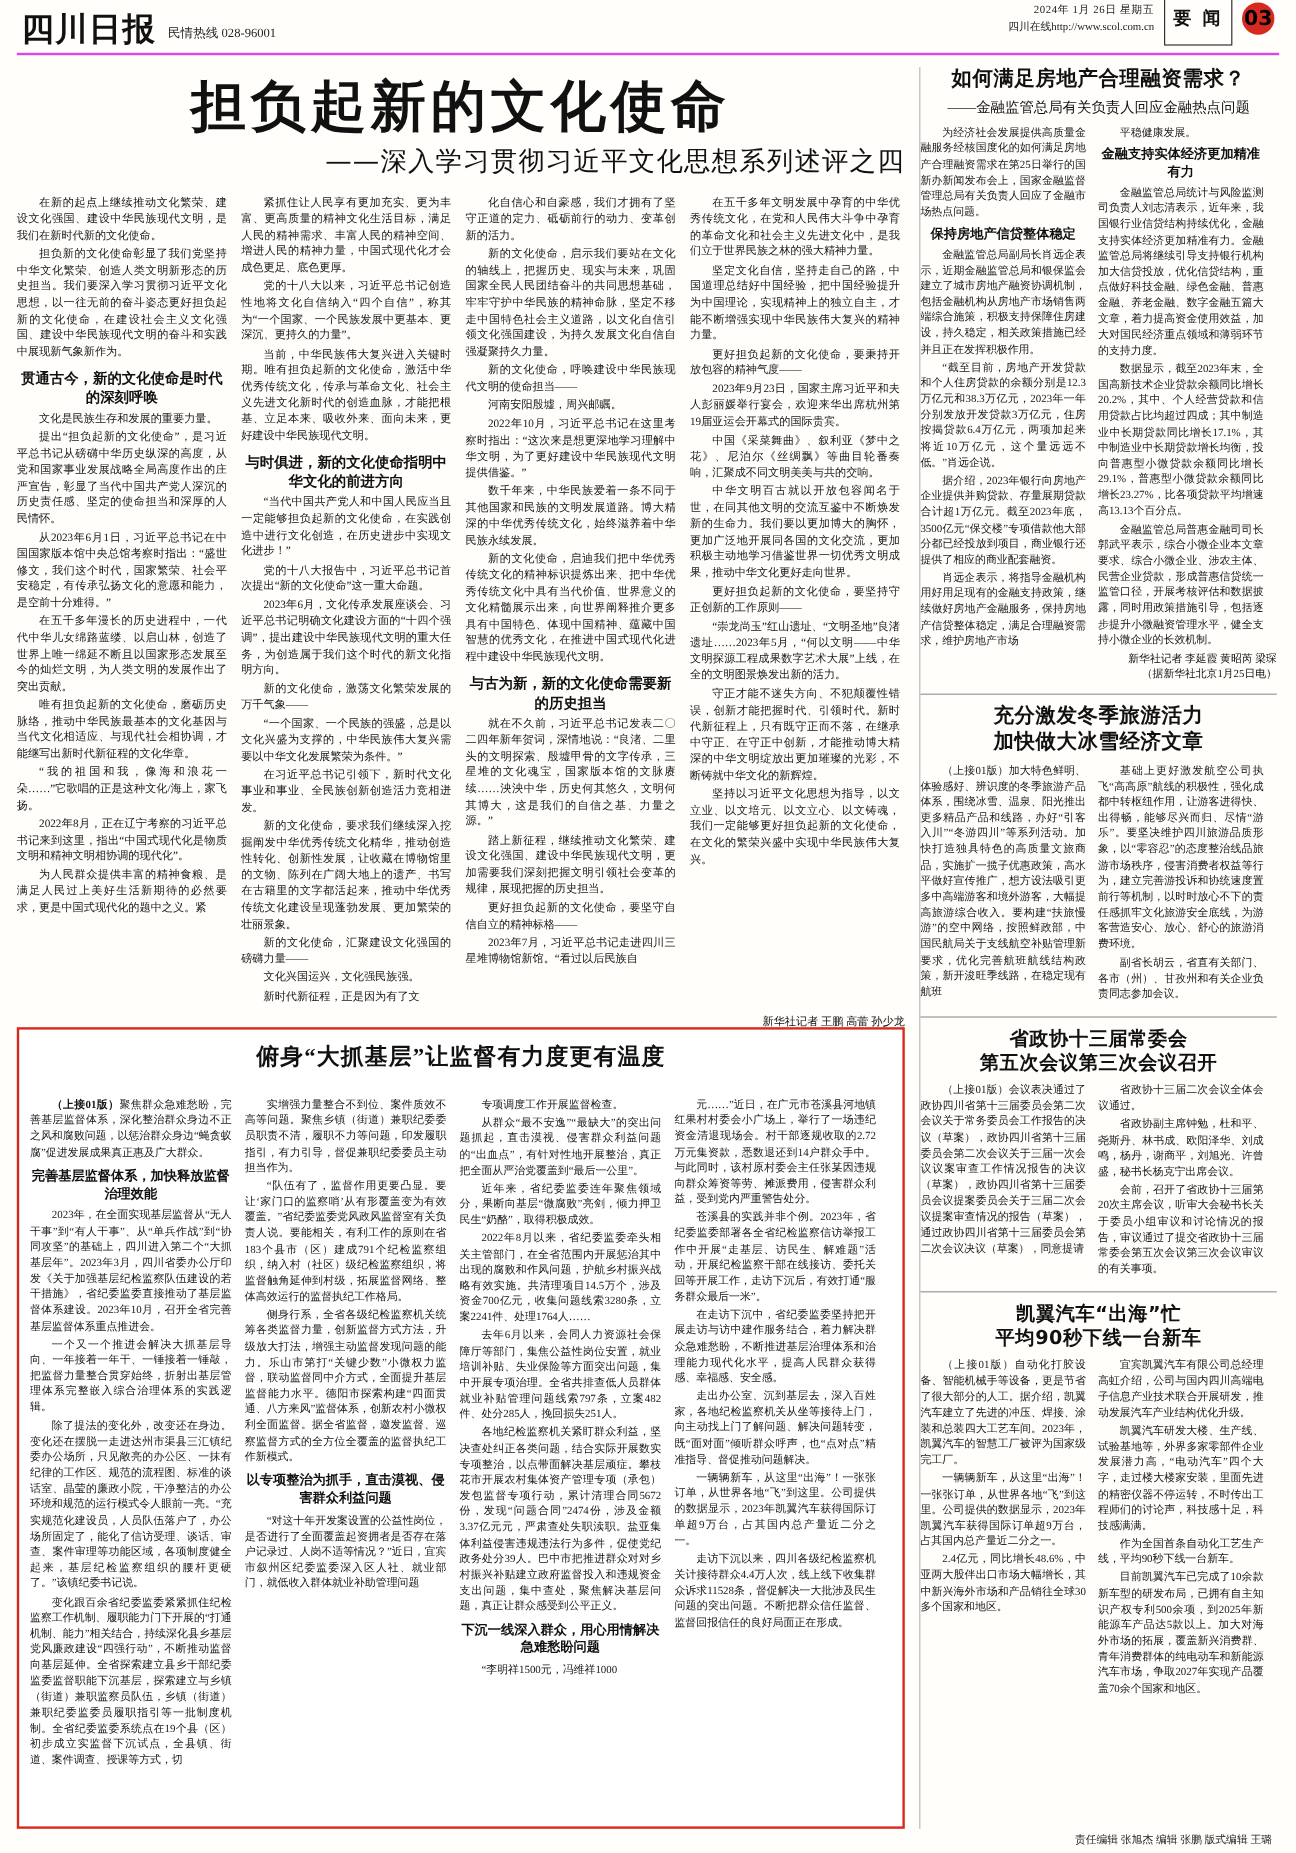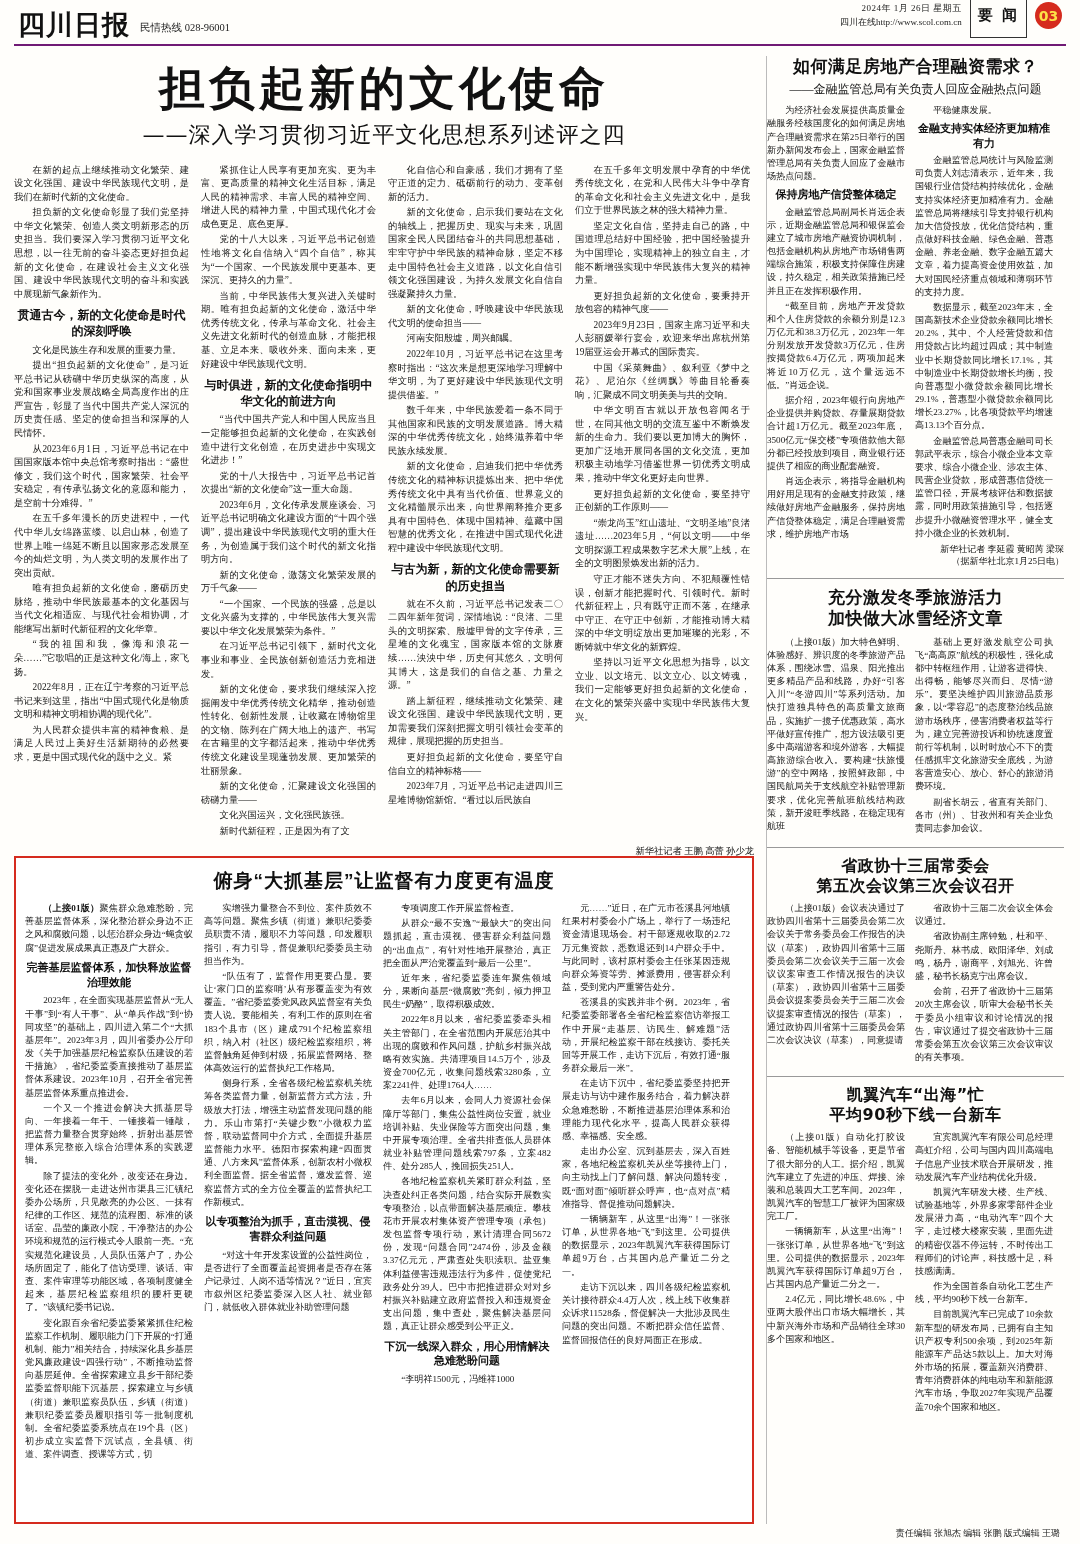--- a/index.html
+++ b/index.html
@@ -10,56 +10,57 @@
     font-family:"Liberation Serif", serif;
     color:#111;
     position:relative;
     overflow:hidden;
   }
   .page { width:1080px; height:1544px; position:relative; padding:0 14px; }
 
   
   .masthead {
     display:flex; align-items:flex-end; justify-content:space-between;
-    border-bottom:2px solid #701a75; padding:6px 4px 6px 4px; height:46px;
+    border-bottom:2px solid #d946ef; padding:6px 4px 6px 4px; height:46px;
   }
   .mh-left { display:flex; align-items:flex-end; gap:10px; }
   .mh-logo {
     font-family:"DejaVu Sans", sans-serif;
     font-weight:bold; font-size:27px; letter-spacing:1px; line-height:1;
     color:#111;
   }
   .mh-hotline { font-size:10.5px; color:#222; padding-bottom:3px; }
   .mh-right { display:flex; align-items:center; gap:8px; }
   .mh-dates { text-align:right; font-size:9px; line-height:1.45; color:#222; }
   .mh-dates .d1 { letter-spacing:0.5px; }
   .mh-seal {
     border:1px solid #333; padding:12px 7px; font-size:15px; font-weight:bold;
     font-family:"DejaVu Sans", sans-serif; letter-spacing:2px;
   }
   .mh-pageno {
-    background:#d52b1e; color:#fde047; font-family:"DejaVu Sans", sans-serif;
-    font-size:14px; font-weight:bold; border-radius:50%; width:27px; height:27px;
+    background:#d52b1e; color:#000000; font-family:"DejaVu Sans", sans-serif;
+    font-size:17px; font-weight:bold; border-radius:50%; width:27px; height:27px;
     display:flex; align-items:center; justify-content:center;
   }
 
   
   .content { display:flex; gap:12px; padding-top:10px; height:1478px; }
   .left-zone { width:740px; position:relative; }
   .right-zone { width:298px; position:relative; border-left:1px solid #bbb; padding-left:0;}
 
   
   .headline-wrap { text-align:center; padding:8px 0 4px 0; }
   .headline {
     font-family:"DejaVu Sans", sans-serif;
     font-weight:bold; font-size:46px; letter-spacing:4px; line-height:1.08;
   }
   .subhead {
     font-size:22px; letter-spacing:1px; margin-top:6px;
     font-family:"DejaVu Sans", sans-serif;
+    text-align:right;
   }
 
   
   .cols { display:flex; gap:12px; margin-top:10px; }
   .col { width:175px; }
   .col p {
     margin:0 0 2px 0;
     font-size:9.3px; line-height:1.46; text-align:justify; text-indent:2em;
     color:#151515;
   }
@@ -70,22 +71,22 @@
   }
   .byline { text-align:right; font-size:9.3px; margin-top:5px; }
   .byline.small { font-size:9px; }
 
   
   .boxed {
     position:absolute; left:0; bottom:0; width:740px; height:668px;
     border:2px solid #d52b1e; padding:7px 9px 6px 9px; background:#fff;
   }
   .boxed-title {
-    text-align:center; font-family:Liberation Sans, sans-serif; font-weight:bold;
-    font-size:19px; letter-spacing:1px; margin:3px 0 8px 0;
+    text-align:center; font-family:Liberation Serif, serif; font-weight:bold;
+    font-size:19px; letter-spacing:1px; margin:3px 0 20px 0;
   }
   .boxed-cols { display:flex; gap:11px; }
   .bcol { width:168px; }
   .bcol p {
     margin:0 0 2px 0; font-size:9.1px; line-height:1.45;
     text-align:justify; text-indent:2em; color:#151515;
   }
   .bsec-h {
     font-family:"DejaVu Sans", sans-serif; font-weight:bold; font-size:11px;
     text-align:center; line-height:1.35; margin:6px 0 4px 0; text-indent:0;

